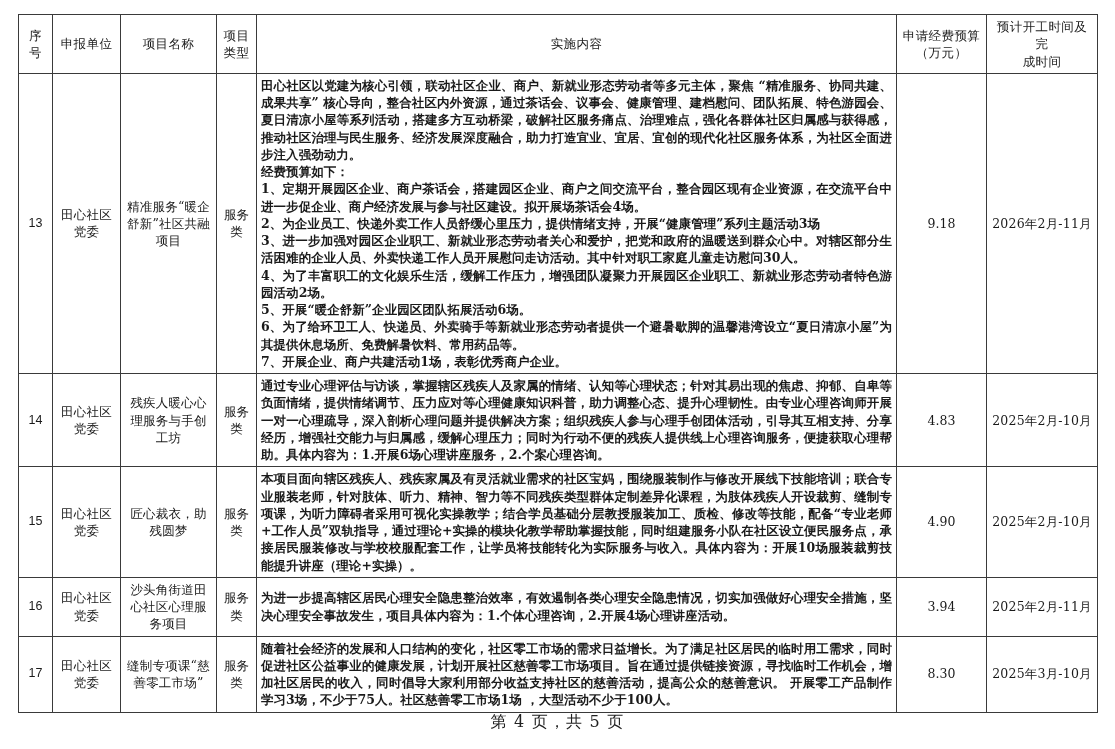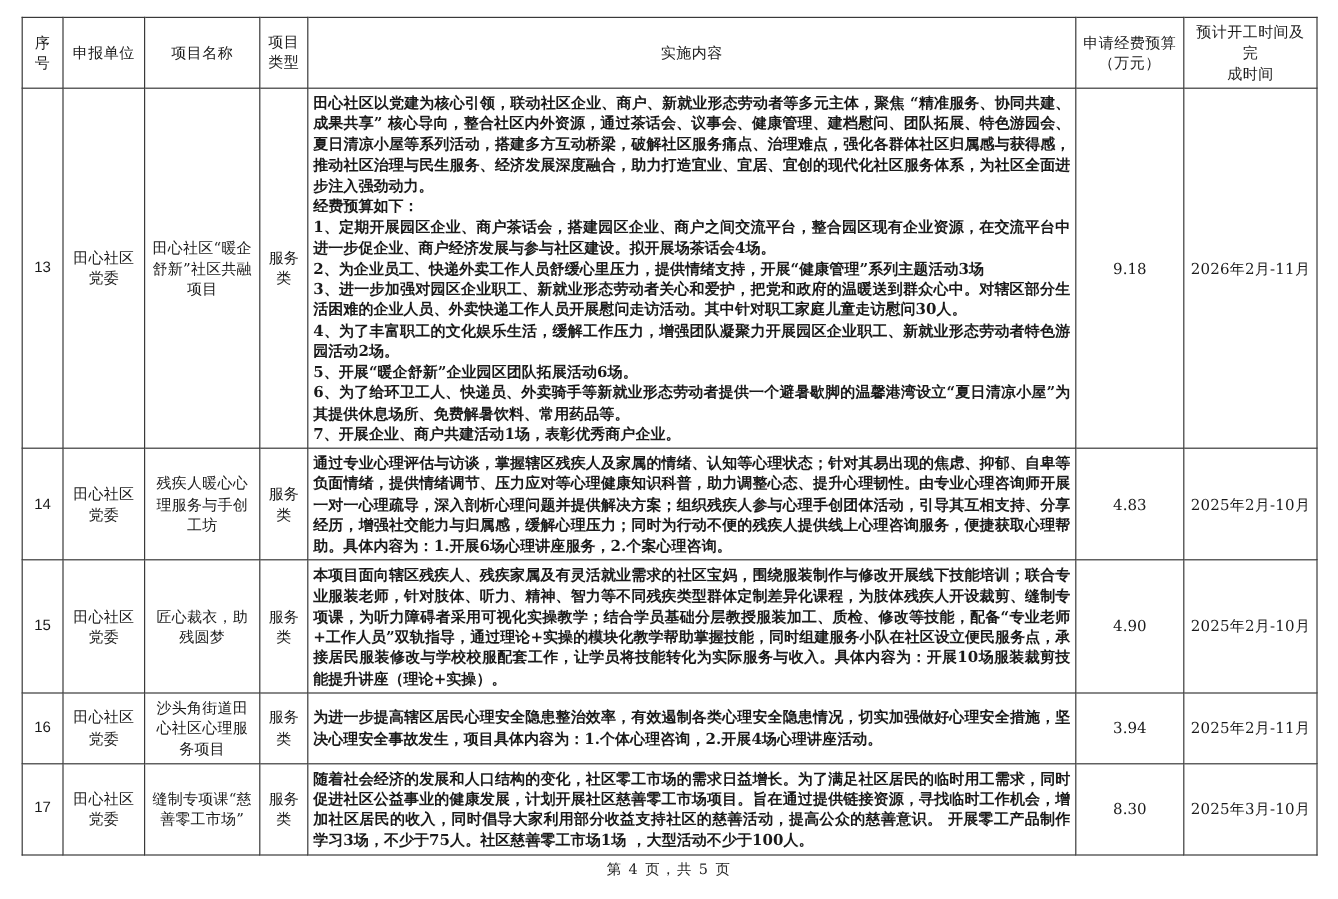--- a/index.html
+++ b/index.html
@@ -41,21 +41,21 @@
     text-align: center;
     font-weight: normal;
     font-size: 13px;
     line-height: 1.3;
     padding: 8px 3px;
     letter-spacing: 0.4px;
   }
   th.h-seq      { width: 34px; }
   th.h-unit     { width: 68px; }
   th.h-name     { width: 96px; }
-  th.h-type     { width: 40px; font-family: Liberation Serif, serif; }
+  th.h-type     { width: 40px; }
   th.h-content  { width: 640px; }
   th.h-budget   { width: 90px; margin-left: 48px; }
   th.h-time     { width: 111px; }
 
   td.c-seq {
     text-align: center;
     font-family: Liberation Sans, sans-serif;
     font-size: 12.5px;
   }
   td.c-unit, td.c-name, td.c-type {
@@ -88,21 +88,21 @@
     font-size: 12.5px;
     letter-spacing: 0.2px;
     margin-left: 44px;
   }
   .footer {
     position: absolute;
     left: 0;
     right: 0;
     bottom: 16px;
     text-align: center;
-    font-size: 12px;
+    font-size: 16px;
     letter-spacing: 1.2px;
     color: #222;
   }
   .hdr-line { display: block; }
 </style>
 </head>
 <body>
 
 <div class="page">
   <table class="doc-table">
@@ -135,21 +135,21 @@
         <th class="h-time">
           <span class="hdr-line">预计开工时间及完</span>
           <span class="hdr-line">成时间</span>
         </th>
       </tr>
     </thead>
     <tbody id="table-body">
         <tr>
           <td class="c-seq">13</td>
           <td class="c-unit">田心社区党委</td>
-          <td class="c-name">田心社区“暖企舒新”社区共融项目</td>
+          <td class="c-name">精准服务“暖企舒新”社区共融项目</td>
           <td class="c-type">服务类</td>
           <td class="c-content">
             <p>田心社区以党建为核心引领，联动社区企业、商户、新就业形态劳动者等多元主体，聚焦 “精准服务、协同共建、成果共享” 核心导向，整合社区内外资源，通过茶话会、议事会、健康管理、建档慰问、团队拓展、特色游园会、夏日清凉小屋等系列活动，搭建多方互动桥梁，破解社区服务痛点、治理难点，强化各群体社区归属感与获得感，推动社区治理与民生服务、经济发展深度融合，助力打造宜业、宜居、宜创的现代化社区服务体系，为社区全面进步注入强劲动力。</p>
             <p>经费预算如下：</p>
             <p>1、定期开展园区企业、商户茶话会，搭建园区企业、商户之间交流平台，整合园区现有企业资源，在交流平台中进一步促企业、商户经济发展与参与社区建设。拟开展场茶话会4场。</p>
             <p>2、为企业员工、快递外卖工作人员舒缓心里压力，提供情绪支持，开展“健康管理”系列主题活动3场</p>
             <p>3、进一步加强对园区企业职工、新就业形态劳动者关心和爱护，把党和政府的温暖送到群众心中。对辖区部分生活困难的企业人员、外卖快递工作人员开展慰问走访活动。其中针对职工家庭儿童走访慰问30人。</p>
             <p>4、为了丰富职工的文化娱乐生活，缓解工作压力，增强团队凝聚力开展园区企业职工、新就业形态劳动者特色游园活动2场。</p>
             <p>5、开展“暖企舒新”企业园区团队拓展活动6场。</p>
             <p>6、为了给环卫工人、快递员、外卖骑手等新就业形态劳动者提供一个避暑歇脚的温馨港湾设立“夏日清凉小屋”为其提供休息场所、免费解暑饮料、常用药品等。</p>

